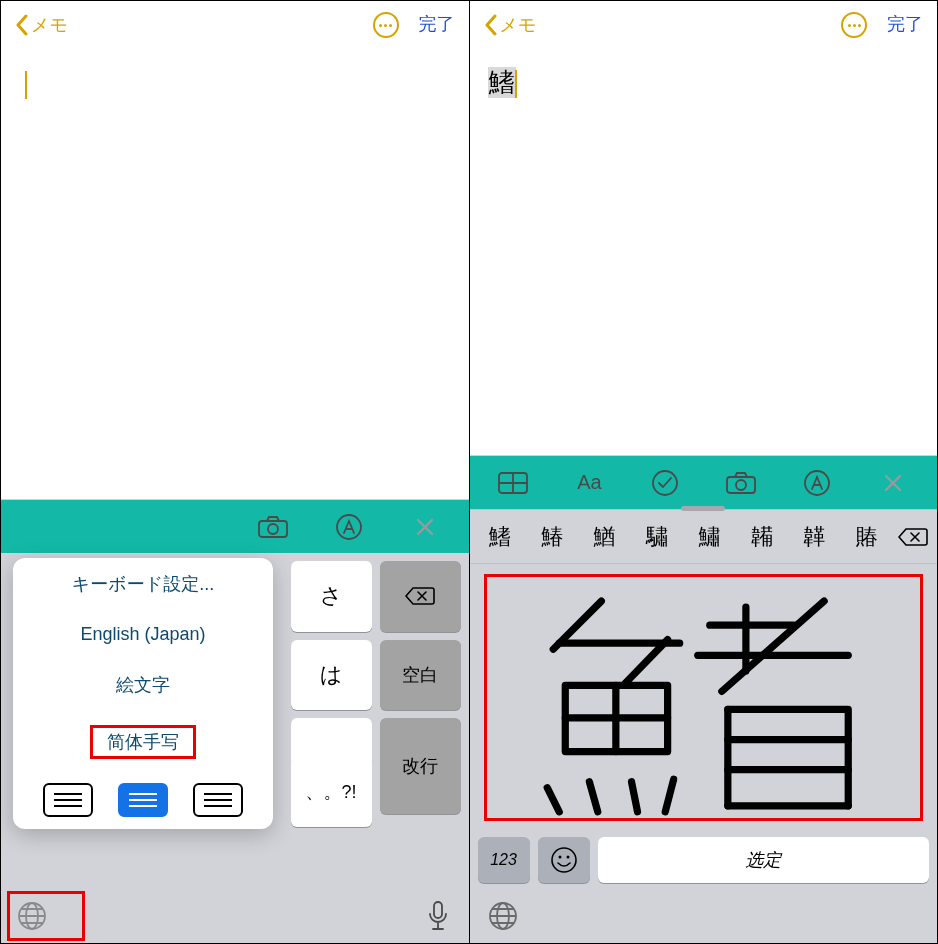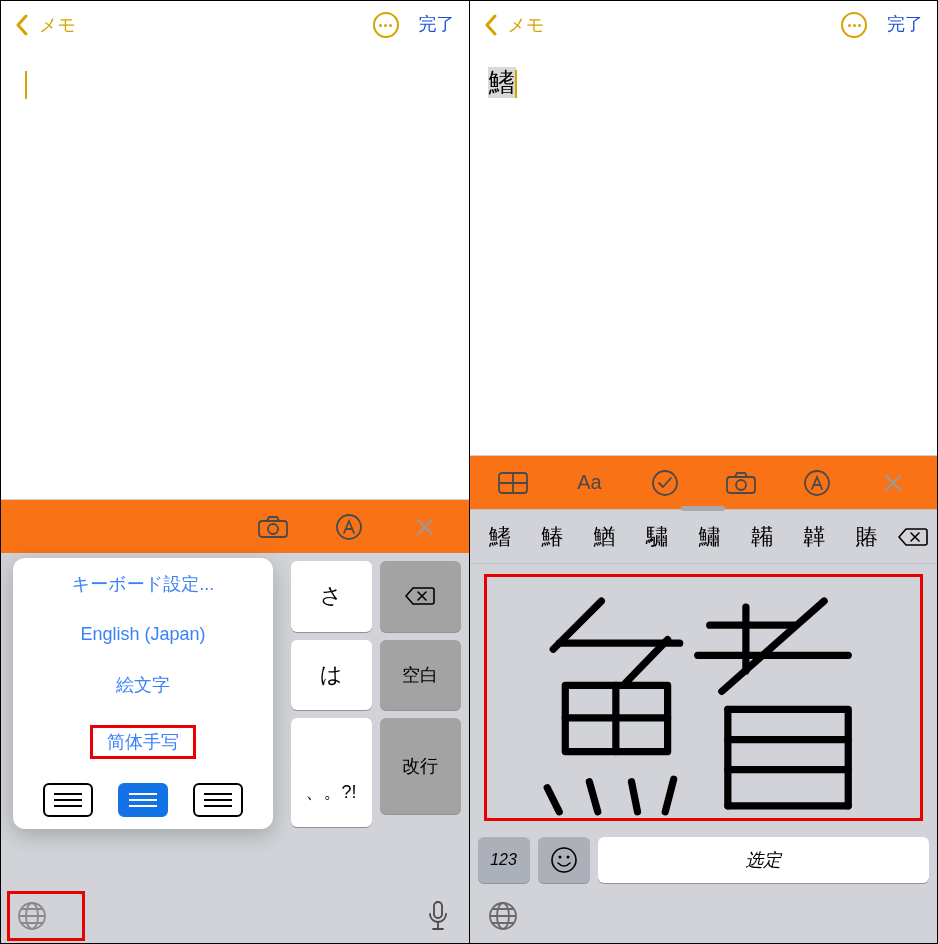--- a/index.html
+++ b/index.html
@@ -28,21 +28,21 @@
   .hdr {
     display: flex;
     align-items: center;
     justify-content: space-between;
     padding: 10px 14px;
     height: 48px;
   }
   .hdr-left {
     display: flex;
     align-items: center;
-    gap: 10px;
+    gap: 2px;
     color: #d6a400;
     font-size: 18px;
   }
   .hdr-right {
     display: flex;
     align-items: flex-start;
     gap: 20px;
     color: #1d4ed8;
     font-size: 18px;
   }
@@ -88,21 +88,21 @@
     width: 2px;
     height: 28px;
     background: #d6a400;
     vertical-align: bottom;
     margin-left: -1px;
   }
 
   
   .toolbar {
     height: 54px;
-    background: #f97316;
+    background: #14b8a6;
     display: flex;
     align-items: center;
     justify-content: space-around;
     border-top: 1px solid #d0d0d3;
     padding: 0 6px;
   }
   .tb-slot {
     flex: 1;
     display: flex;
     align-items: center;
@@ -183,21 +183,21 @@
     box-shadow: 0 6px 22px rgba(0,0,0,.22);
     overflow: hidden;
     display: flex;
     flex-direction: column;
     padding-bottom: 6px;
   }
   .kb-popup .menu-item {
     padding: 14px 0;
     text-align: center;
     font-size: 18px;
-    color: #3b82f6;
+    color: #0c4a6e;
   }
   .kb-popup .menu-item.selected {
     background: #1373e6;
     color: #fff;
   }
   .kb-popup .icon-row {
     display: flex;
     justify-content: space-around;
     padding: 10px 18px 6px;
   }

